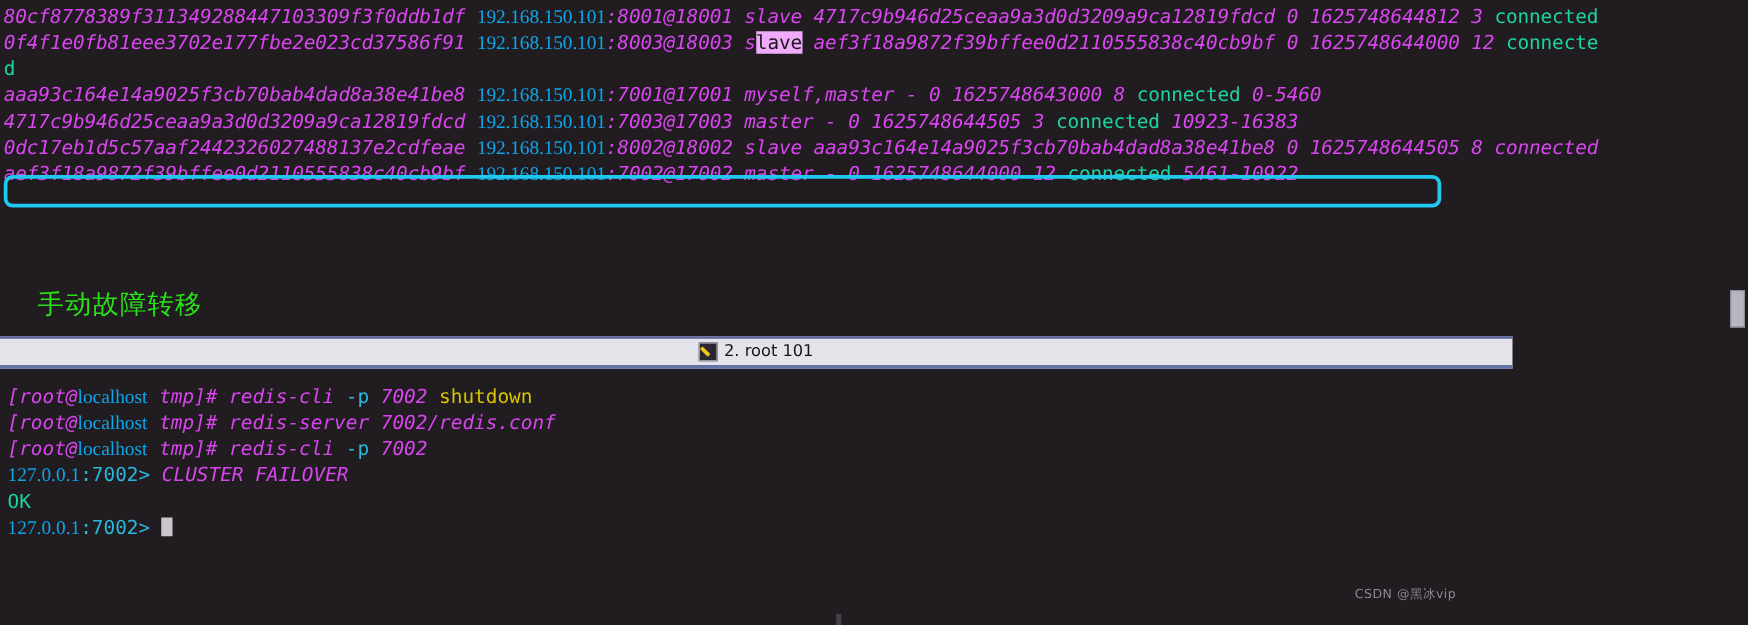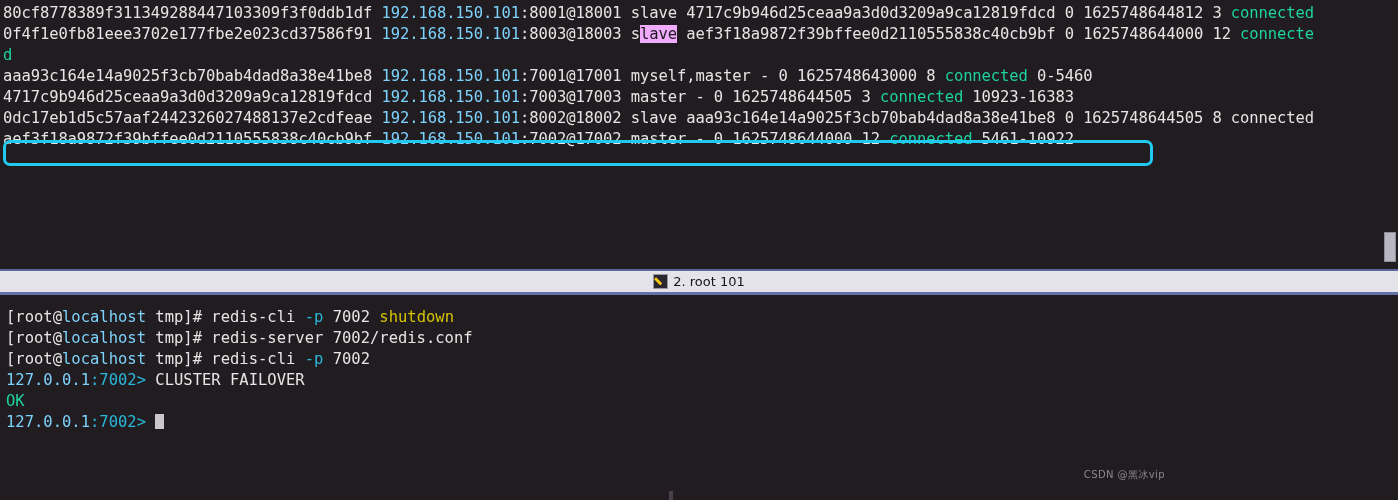--- a/index.html
+++ b/index.html
@@ -31,22 +31,22 @@
     right: 0;
     white-space: pre;
     font-size: 15.5px;
     line-height: 21px;
     color: #e8e6e3;
     letter-spacing: -0.1px;
   }
   .line { white-space: pre; height: 21px; }
 
   
-  .c-white   { color: #e5e5e5; }
-  .c-magenta { color: #7dd3fc; }
+  .c-white   { color: #d946ef; font-style: italic; }
+  .c-magenta { color: #0ea5e9; font-family: Liberation Serif, serif; }
   .c-green   { color: #1dd3a0; }
   .c-cyan    { color: #29b8db; }
   .c-yellow  { color: #d6c400; }
 
   .sel {
     background: #f0abfc;
     color: #1c1a1c;
   }
 
   
@@ -90,21 +90,21 @@
     height: 30px;
     background: #b8b6c0;
     border: 1px solid #8e8c98;
     box-sizing: border-box;
   }
 
   
   .statusbar {
     position: absolute;
     left: 0; top: 269px;
-    width: 1398px;
+    width: 1210px;
     height: 26px;
     background: #e4e3e9;
     border-top: 2px solid #5a6699;
     border-bottom: 3px solid #6472a8;
     box-sizing: border-box;
     display: flex;
     align-items: center;
     justify-content: center;
   }
   .tab {
@@ -184,20 +184,21 @@
 </head>
 <body>
 
 <div id="screen">
 
   <div class="pane-top">
     <div class="pane-top-inner" id="top-lines"><div class="line"><span class="c-white">80cf8778389f311349288447103309f3f0ddb1df </span><span class="c-magenta">192.168.150.101</span><span class="c-white">:8001@18001 slave 4717c9b946d25ceaa9a3d0d3209a9ca12819fdcd 0 1625748644812 3 </span><span class="c-green">connected</span></div><div class="line"><span class="c-white">0f4f1e0fb81eee3702e177fbe2e023cd37586f91 </span><span class="c-magenta">192.168.150.101</span><span class="c-white">:8003@18003 s</span><span class="sel">lave</span><span class="c-white"> aef3f18a9872f39bffee0d2110555838c40cb9bf 0 1625748644000 12 </span><span class="c-green">connecte</span></div><div class="line"><span class="c-green">d</span></div><div class="line"><span class="c-white">aaa93c164e14a9025f3cb70bab4dad8a38e41be8 </span><span class="c-magenta">192.168.150.101</span><span class="c-white">:7001@17001 myself,master - 0 1625748643000 8 </span><span class="c-green">connected</span><span class="c-white"> 0-5460</span></div><div class="line"><span class="c-white">4717c9b946d25ceaa9a3d0d3209a9ca12819fdcd </span><span class="c-magenta">192.168.150.101</span><span class="c-white">:7003@17003 master - 0 1625748644505 3 </span><span class="c-green">connected</span><span class="c-white"> 10923-16383</span></div><div class="line"><span class="c-white">0dc17eb1d5c57aaf2442326027488137e2cdfeae </span><span class="c-magenta">192.168.150.101</span><span class="c-white">:8002@18002 slave aaa93c164e14a9025f3cb70bab4dad8a38e41be8 0 1625748644505 8 connected</span></div><div class="line"><span class="c-white">aef3f18a9872f39bffee0d2110555838c40cb9bf </span><span class="c-magenta">192.168.150.101</span><span class="c-white">:7002@17002 master - 0 1625748644000 12 </span><span class="c-green">connected</span><span class="c-white"> 5461-10922</span></div></div>
 
     <div class="annot-box"></div>
 
+    <div class="annot-text">手动故障转移</div>
 
     <div class="scrollbar-track">
       <div class="scrollbar-thumb"></div>
     </div>
   </div>
 
   <div class="statusbar">
     <div class="tab">
       <span class="tab-icon"></span>
       <span>2. root 101</span>

